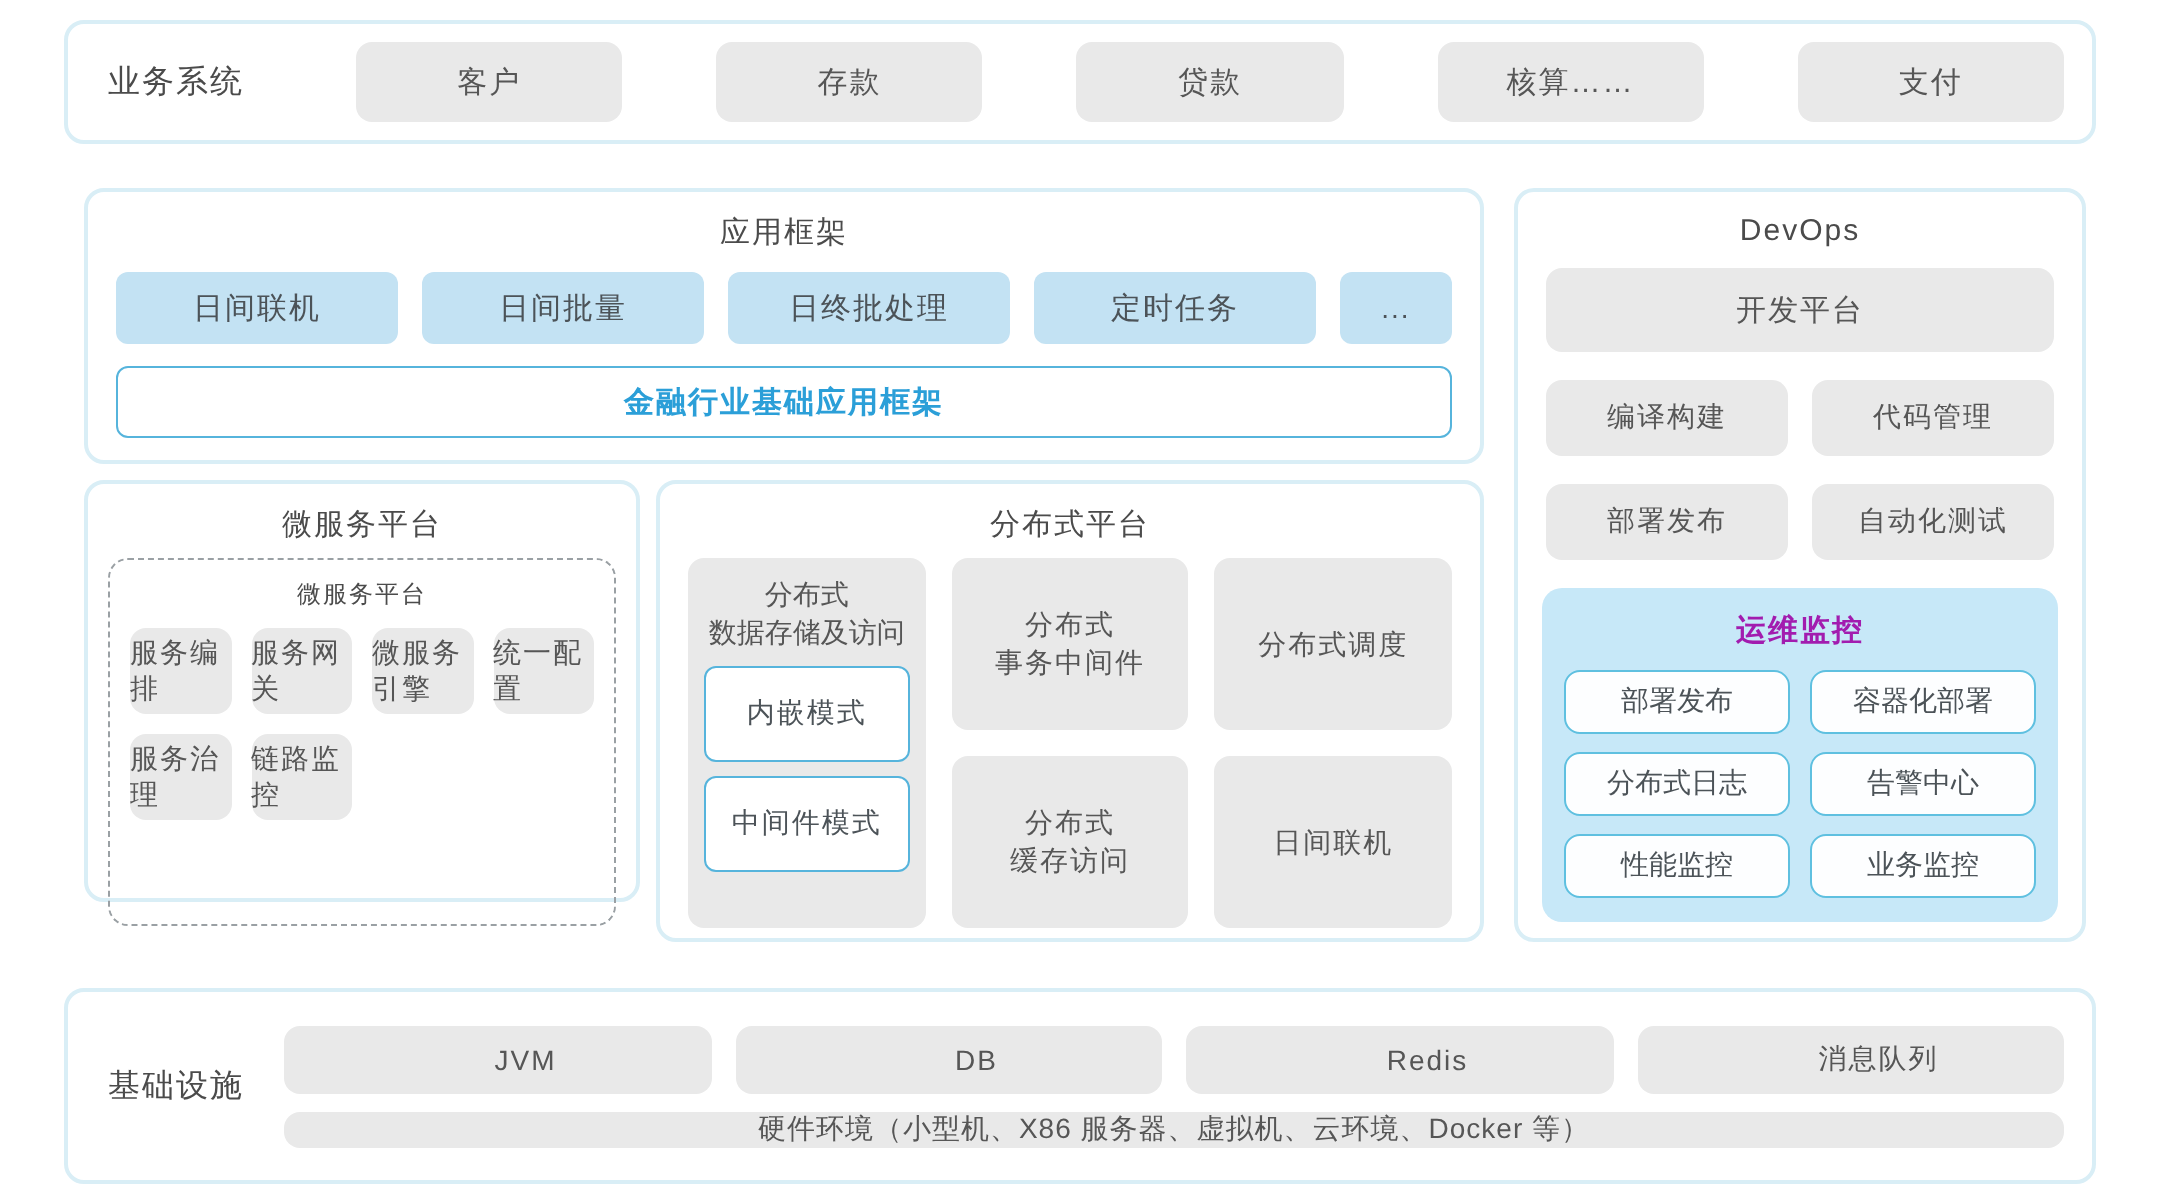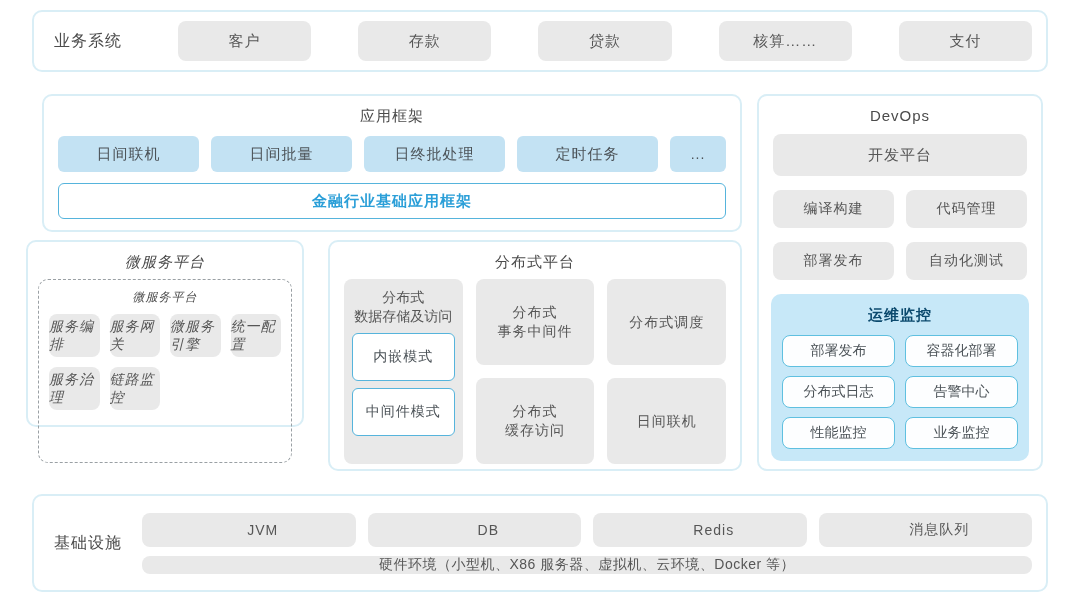--- a/index.html
+++ b/index.html
@@ -30,27 +30,27 @@
   .finance-bar { margin:11px 14px 0; height:36px; background:#fff; border:1.5px solid #56b4dc;
     border-radius:6px; display:flex; align-items:center; justify-content:center;
     color:#2b9fd8; font-size:15px; font-weight:bold; letter-spacing:1px; }
 
   
   .devops { left:757px; top:94px; width:286px; height:377px; }
   .devops-wide { margin:10px 14px 0; height:42px; }
   .devops-grid { display:grid; grid-template-columns:1fr 1fr; gap:14px 12px; margin:14px 14px 0; }
   .devops-grid .gbtn { height:38px; font-size:14px; }
   .monitor { margin:14px 12px 0; background:#c7e8f8; border-radius:10px; padding:10px 11px 12px; }
-  .monitor-title { text-align:center; font-size:15px; font-weight:bold; color:#0c4a6e; letter-spacing:1px; margin:2px 0 10px; }
+  .monitor-title { text-align:center; font-size:15px; font-weight:bold; color:#a21caf; letter-spacing:1px; margin:2px 0 10px; }
   .monitor-grid { display:grid; grid-template-columns:1fr 1fr; gap:9px 10px; }
   .mbtn { height:32px; background:#fdfeff; border:1.5px solid #5fc0e0; border-radius:8px;
     display:flex; align-items:center; justify-content:center; font-size:14px; color:#4c5358; }
 
   
-  .micro { left:26px; top:240px; width:278px; height:187px;font-style:italic; }
+  .micro { left:42px; top:240px; width:278px; height:211px; }
   .dashed-box { margin:7px 10px 0; height:184px; border:1.5px dashed #9aa0a4; border-radius:10px; padding:7px 10px; }
   .dashed-title { text-align:center; font-size:12px; color:#4b4b4b; letter-spacing:1px; margin:2px 0 8px; }
   .micro-grid { display:grid; grid-template-columns:1fr 1fr 1fr 1fr; gap:10px; }
   .micro-grid .gbtn { height:43px; font-size:14px; }
 
   
   .dist { left:328px; top:240px; width:414px; height:231px; }
   .dist-body { display:flex; gap:13px; margin:7px 14px 0; height:185px; }
   .dist-col { flex:1; display:flex; flex-direction:column; gap:13px; }
   .storage { flex:1; background:#e9e9e9; border-radius:8px; padding:9px 8px; display:flex; flex-direction:column; }

